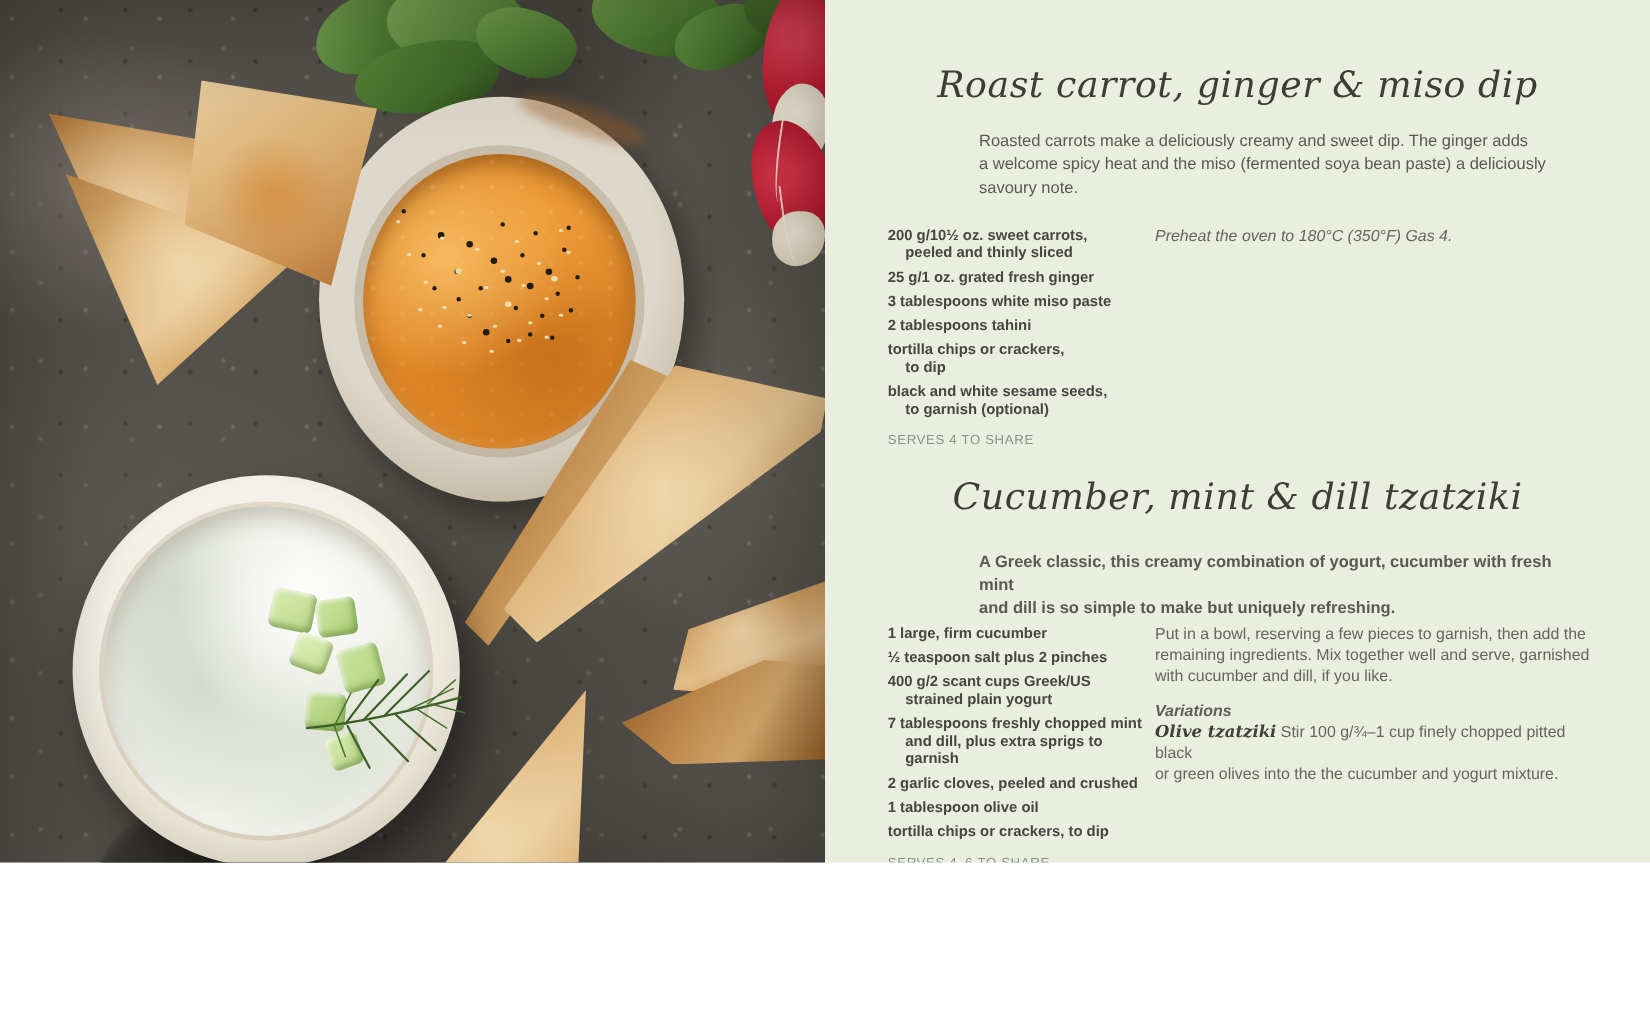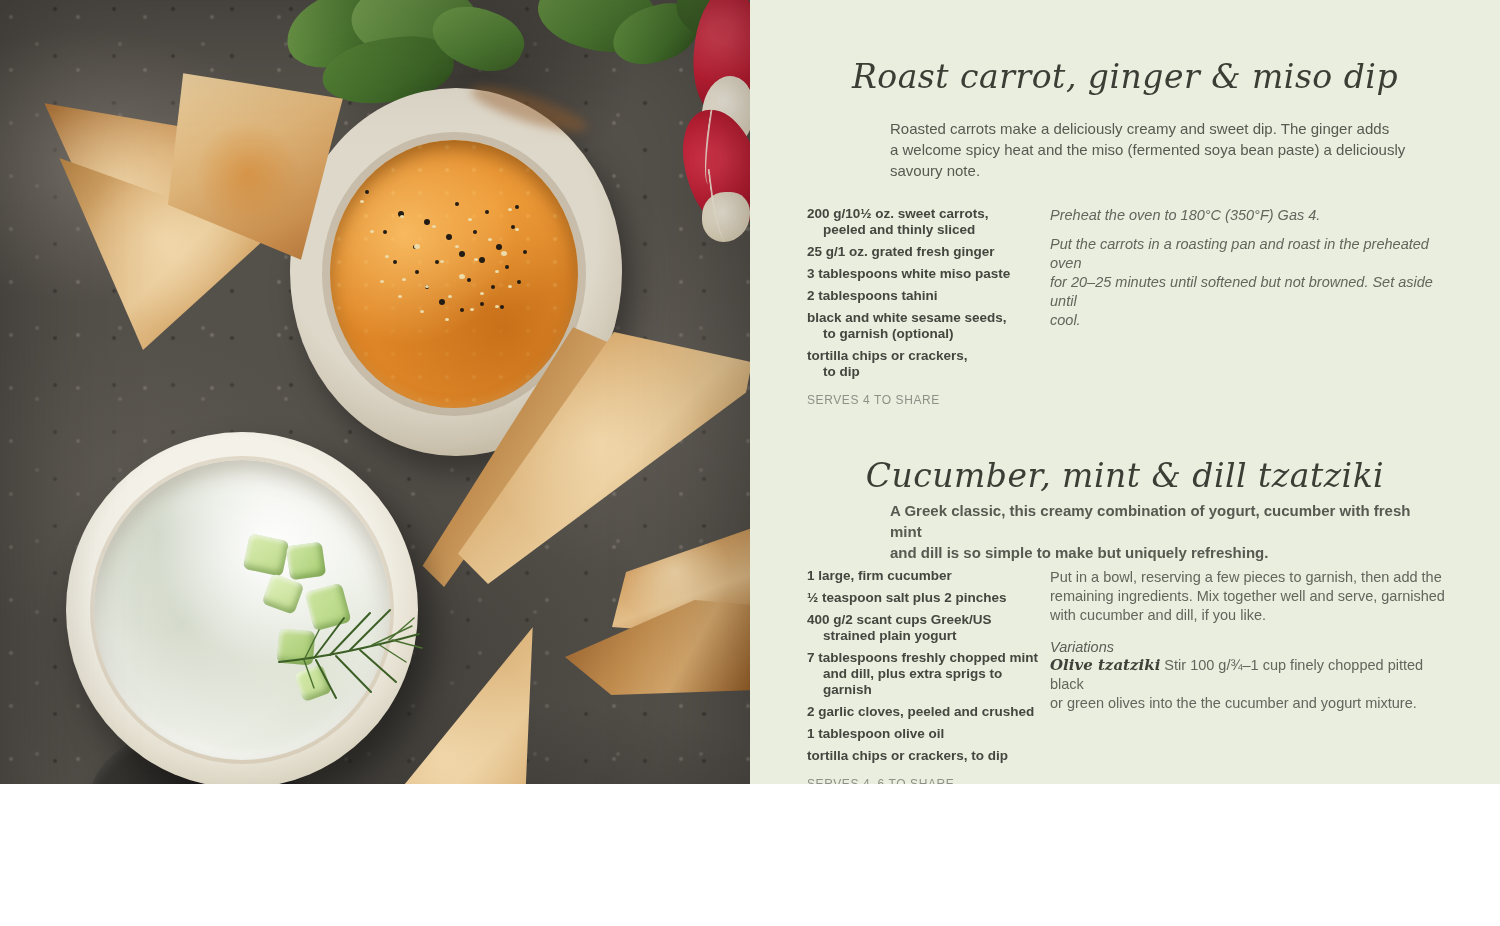--- a/index.html
+++ b/index.html
@@ -75,31 +75,31 @@
   .dill-svg{position:absolute;left:208px;top:168px;width:155px;height:125px;}
 
   .radish{position:absolute;border-radius:46% 54% 48% 52%;}
   .root{position:absolute;width:10px;border-left:2px solid rgba(242,234,216,.85);border-radius:0 0 0 80%;}
 
   
   .page{position:absolute;left:750px;top:0;width:750px;height:926px;background:#e9eedf;color:#65665d;}
   .r-title{position:absolute;left:0;width:100%;text-align:center;margin:0;
     font-family:"DejaVu Serif","Liberation Serif",serif;font-style:italic;font-weight:500;
     font-size:33px;color:#3c3d35;letter-spacing:.5px;}
-  #t1{top:57px;} #t2{top:456px;}
+  #t1{top:57px;} #t2{top:432px;}
   .intro{position:absolute;left:140px;width:540px;margin:0;font-size:15px;line-height:21px;color:#585951;white-space:pre-wrap;}
   #i1{top:118px;} #i2{top:500px;font-weight:bold;}
   .ing-col{position:absolute;left:57px;width:250px;}
   #ing1{top:206px;} #ing2{top:568px;}
   .ing{margin:0 0 6px;padding-left:16px;text-indent:-16px;font-size:13.5px;line-height:16px;font-weight:600;color:#45463f;white-space:pre-wrap;}
   .serves{margin:12px 0 0;padding-left:0;text-indent:0;font-size:12px;letter-spacing:.6px;color:#8b9186;font-weight:400;}
   .dir-col{position:absolute;left:300px;width:405px;}
   #dir1{top:206px;font-style:italic;} #dir2{top:568px;}
   .step{margin:0 0 10px;font-size:14.5px;line-height:19px;color:#64655c;white-space:pre-wrap;}
-  .var-head{margin:14px 0 1px;font-size:14.5px;font-style:italic;font-weight:400;color:#5d5e56;}
+  .var-head{margin:14px 0 1px;font-size:14.5px;font-style:italic;font-weight:700;color:#5d5e56;}
   .variation{margin:0 0 10px;font-size:14.5px;line-height:19px;color:#64655c;white-space:pre-wrap;}
   .var-name{font-family:"DejaVu Serif","Liberation Serif",serif;font-style:italic;font-weight:600;font-size:15px;color:#3f4038;margin-right:4px;}
   .page-footer{position:absolute;right:12px;bottom:30px;font-size:13px;font-weight:700;letter-spacing:1.2px;color:#5f6b52;}
 </style>
 </head>
 <body>
 
 <div class="spread">
 
   <div class="photo">
@@ -180,32 +180,29 @@
     <p class="intro" id="i1">Roasted carrots make a deliciously creamy and sweet dip. The ginger adds
 a welcome spicy heat and the miso (fermented soya bean paste) a deliciously
 savoury note.</p>
 
     <div class="ing-col" id="ing1">
       <p class="ing">200 g/10½ oz. sweet carrots,
 peeled and thinly sliced</p>
       <p class="ing">25 g/1 oz. grated fresh ginger</p>
       <p class="ing">3 tablespoons white miso paste</p>
       <p class="ing">2 tablespoons tahini</p>
+      <p class="ing">tortilla chips or crackers,
+to dip</p>
       <p class="ing">black and white sesame seeds,
 to garnish (optional)</p>
-      <p class="ing">tortilla chips or crackers,
-to dip</p>
       <p class="ing serves">SERVES 4 TO SHARE</p>
     </div>
 
     <div class="dir-col" id="dir1">
       <p class="step">Preheat the oven to 180°C (350°F) Gas 4.</p>
-      <p class="step">Put the carrots in a roasting pan and roast in the preheated oven
-for 20–25 minutes until softened but not browned. Set aside until
-cool.</p>
     </div>
 
     <h1 class="r-title" id="t2">Cucumber, mint &amp; dill tzatziki</h1>
     <p class="intro" id="i2">A Greek classic, this creamy combination of yogurt, cucumber with fresh mint
 and dill is so simple to make but uniquely refreshing.</p>
 
     <div class="ing-col" id="ing2">
       <p class="ing">1 large, firm cucumber</p>
       <p class="ing">½ teaspoon salt plus 2 pinches</p>
       <p class="ing">400 g/2 scant cups Greek/US

